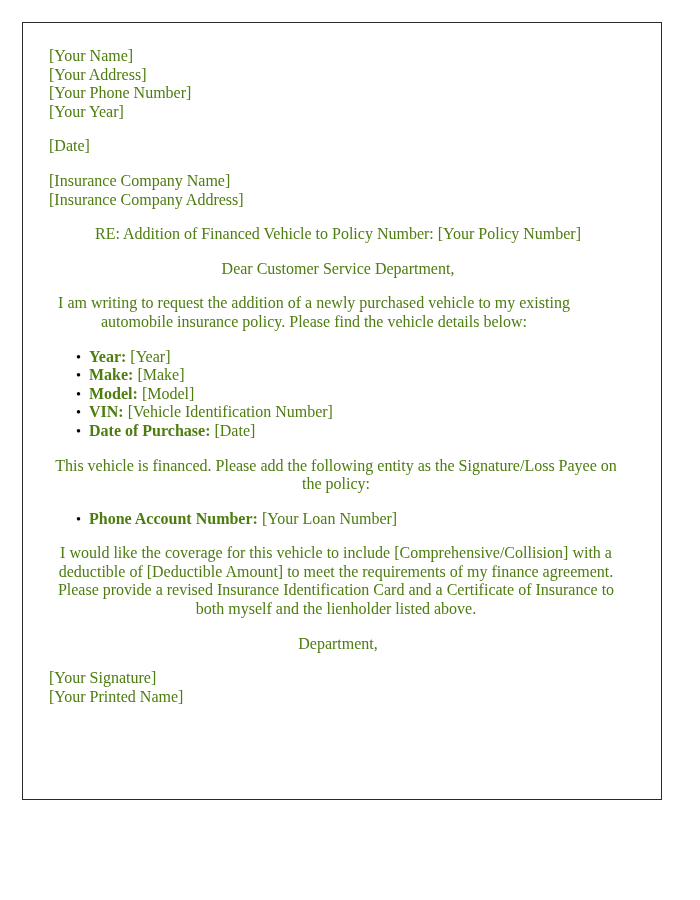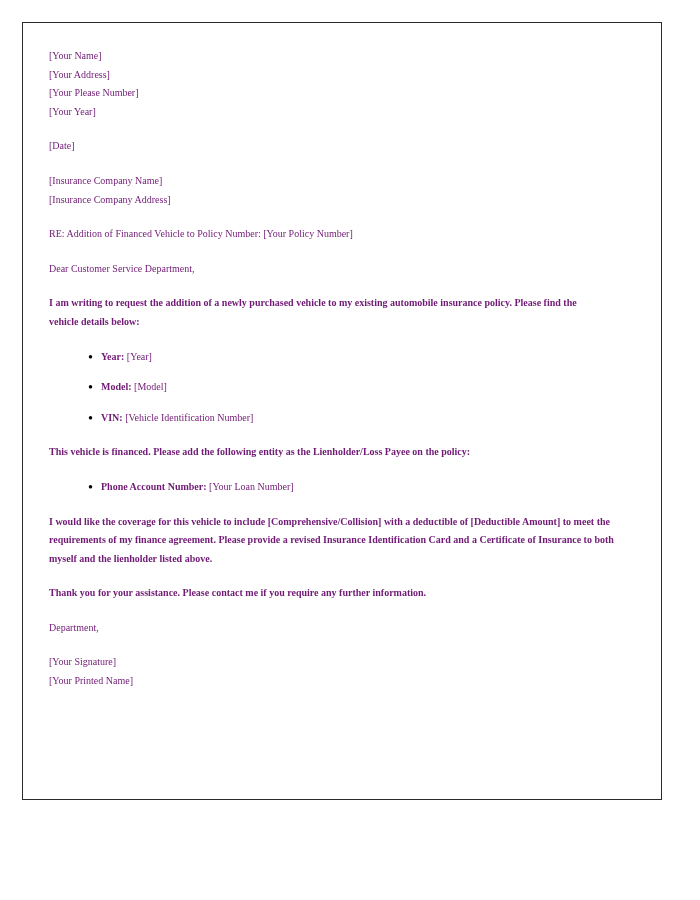--- a/index.html
+++ b/index.html
@@ -25,50 +25,50 @@
     box-sizing: border-box;
     border: 1.5px solid #2b2b2b;
     background: #ffffff;
   }
 
   .letter-body {
     position: absolute;
     left: 26px;
     top: 24px;
     width: 578px;
-    font-size: 10px;
+    font-size: 16px;
     line-height: 18.6px;
-    color: #701a75;
+    color: #4d7c0f;
   }
 
   .block {
     margin: 0 0 16px 0;
   }
   .block:last-child {
     margin-bottom: 8px;
   }
 
   .line {
     display: block;
     white-space: pre-wrap;
   }
 
   p.para {
     margin: 0 0 16px 0;
-    text-align: left;
+    text-align: center;
   }
 
   ul.detail-list {
     margin: 0 0 16px 0;
     padding: 0 0 0 40px;
     list-style: none;
   }
   ul.detail-list li {
     position: relative;
-    margin: 12px;
+    margin: 0;
     padding: 0;
     line-height: 18.6px;
   }
   ul.detail-list li::before {
     content: "\2022";
     position: absolute;
     left: -13px;
     top: 0;
     font-size: 14.3px;
     line-height: 18.6px;
@@ -76,36 +76,35 @@
   }
   .lbl {
     font-weight: bold;
   }
   .val {
     font-weight: normal;
   }
 
   .wrap-para {
     width: 574px;
-    font-weight: bold;
   }
   .para-narrow {
     width: 530px;
   }
 </style>
 </head>
 <body>
 
 <div class="page-sheet">
   <div class="letter-body">
 
     <div class="block">
       <span class="line">[Your Name]</span>
       <span class="line">[Your Address]</span>
-      <span class="line">[Your Please Number]</span>
+      <span class="line">[Your Phone Number]</span>
       <span class="line">[Your Year]</span>
     </div>
 
     <div class="block">
       <span class="line">[Date]</span>
     </div>
 
     <div class="block">
       <span class="line">[Insurance Company Name]</span>
       <span class="line">[Insurance Company Address]</span>
@@ -116,41 +115,48 @@
     <p class="para">Dear Customer Service Department,</p>
 
     <p class="para wrap-para para-narrow">I am writing to request the addition of a newly purchased vehicle to my existing automobile insurance policy. Please find the vehicle details below:</p>
 
     <ul class="detail-list">
       <li>
         <span class="lbl">Year:</span>
         <span class="val">[Year]</span>
       </li>
       <li>
+        <span class="lbl">Make:</span>
+        <span class="val">[Make]</span>
+      </li>
+      <li>
         <span class="lbl">Model:</span>
         <span class="val">[Model]</span>
       </li>
       <li>
         <span class="lbl">VIN:</span>
         <span class="val">[Vehicle Identification Number]</span>
       </li>
+      <li>
+        <span class="lbl">Date of Purchase:</span>
+        <span class="val">[Date]</span>
+      </li>
     </ul>
 
-    <p class="para wrap-para">This vehicle is financed. Please add the following entity as the Lienholder/Loss Payee on the policy:</p>
+    <p class="para wrap-para">This vehicle is financed. Please add the following entity as the Signature/Loss Payee on the policy:</p>
 
     <ul class="detail-list">
       <li>
         <span class="lbl">Phone Account Number:</span>
         <span class="val">[Your Loan Number]</span>
       </li>
     </ul>
 
     <p class="para wrap-para">I would like the coverage for this vehicle to include [Comprehensive/Collision] with a deductible of [Deductible Amount] to meet the requirements of my finance agreement. Please provide a revised Insurance Identification Card and a Certificate of Insurance to both myself and the lienholder listed above.</p>
 
-    <p class="para wrap-para">Thank you for your assistance. Please contact me if you require any further information.</p>
 
     <p class="para">Department,</p>
 
     <div class="block">
       <span class="line">[Your Signature]</span>
       <span class="line">[Your Printed Name]</span>
     </div>
 
   </div>
 </div>

